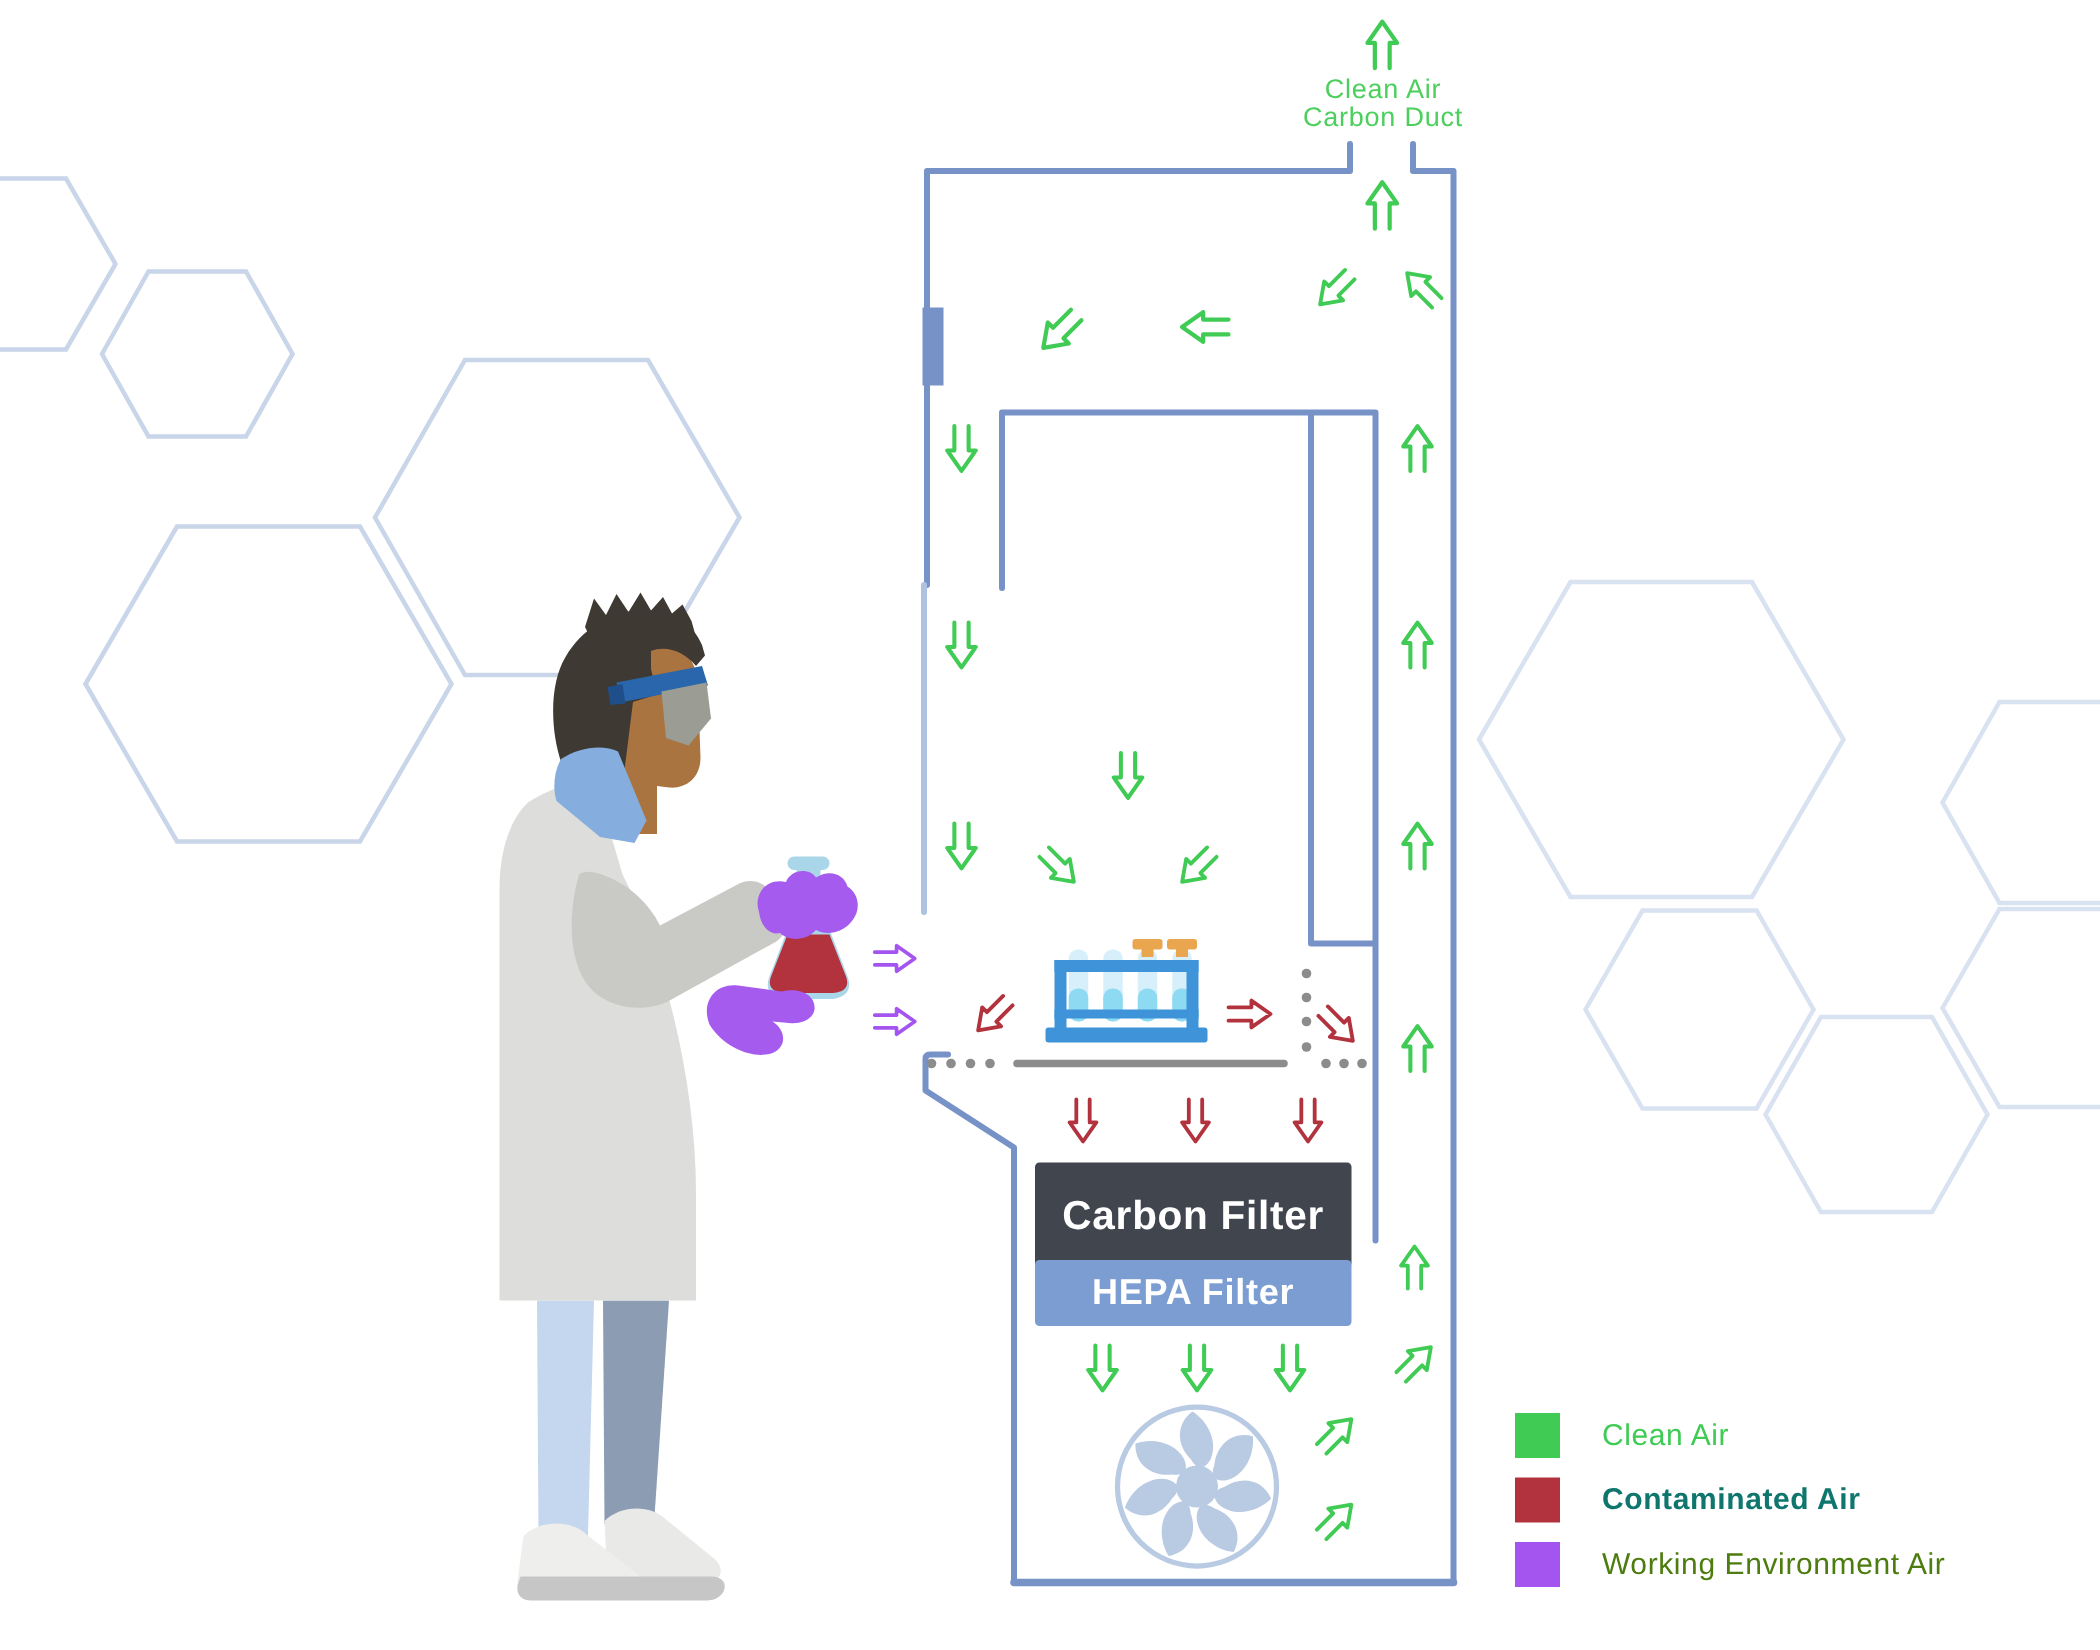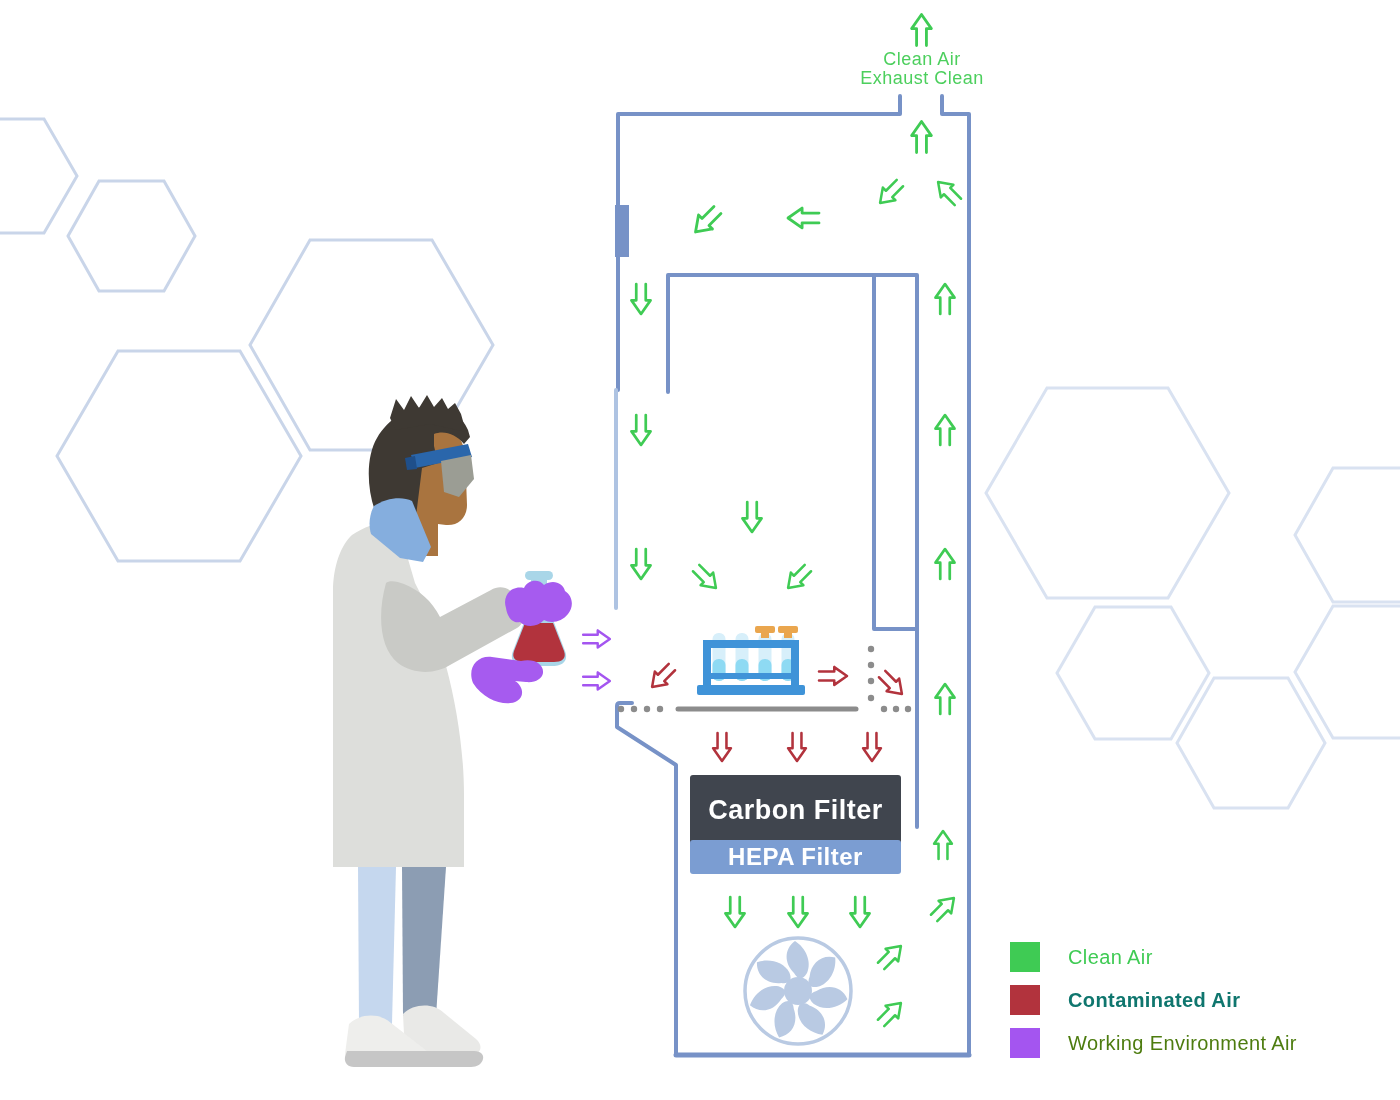--- a/index.html
+++ b/index.html
@@ -12,21 +12,21 @@
     position:absolute;left:842px;top:50px;width:160px;text-align:center;
     color:#4ccf5d;font-size:18px;line-height:19px;letter-spacing:.5px;font-weight:400;
   }
   .duct-label span{display:block;}
   .filter-box{
     position:absolute;left:690px;width:211px;border-radius:3px;
     display:flex;align-items:center;justify-content:center;
     color:#ffffff;font-weight:bold;letter-spacing:.5px;
   }
   .filter-box.carbon{top:775px;height:70px;background:#40454e;font-size:27px;}
-  .filter-box.hepa{top:840px;height:34px;background:#7b9dd2;font-size:24px;}
+  .filter-box.hepa{top:840px;height:44px;background:#7b9dd2;font-size:24px;}
   .legend{position:absolute;left:1010px;top:942px;}
   .legend-row{display:flex;align-items:center;margin-bottom:13px;}
   .legend-row .swatch{width:30px;height:30px;margin-right:28px;}
   .legend-row .legend-label{font-size:20px;line-height:30px;letter-spacing:.4px;}
   .arrow{position:absolute;pointer-events:none;}
   .arrow svg{position:static;display:block;}
   .defs-holder{position:absolute;width:0;height:0;overflow:hidden;}
 </style>
 </head>
 <body>
@@ -305,21 +305,21 @@
       </div>
       <div class="arrow" style="left: 582.5px; top: 664px; width: 27px; height: 34px; transform: rotate(90deg);">
         <svg width="27" height="34" viewBox="0 0 44 56">
           <use href="#arrowglyph" stroke="#a455f0"></use>
         </svg>
       </div>
     </div>
 
   <div class="duct-label">
     <span>Clean Air</span>
-    <span>Exhaust Clean</span>
+    <span>Carbon Duct</span>
   </div>
 
   <div class="filter-box carbon">
     <span>Carbon Filter</span>
   </div>
   <div class="filter-box hepa">
     <span>HEPA Filter</span>
   </div>
 
   <div class="legend">

